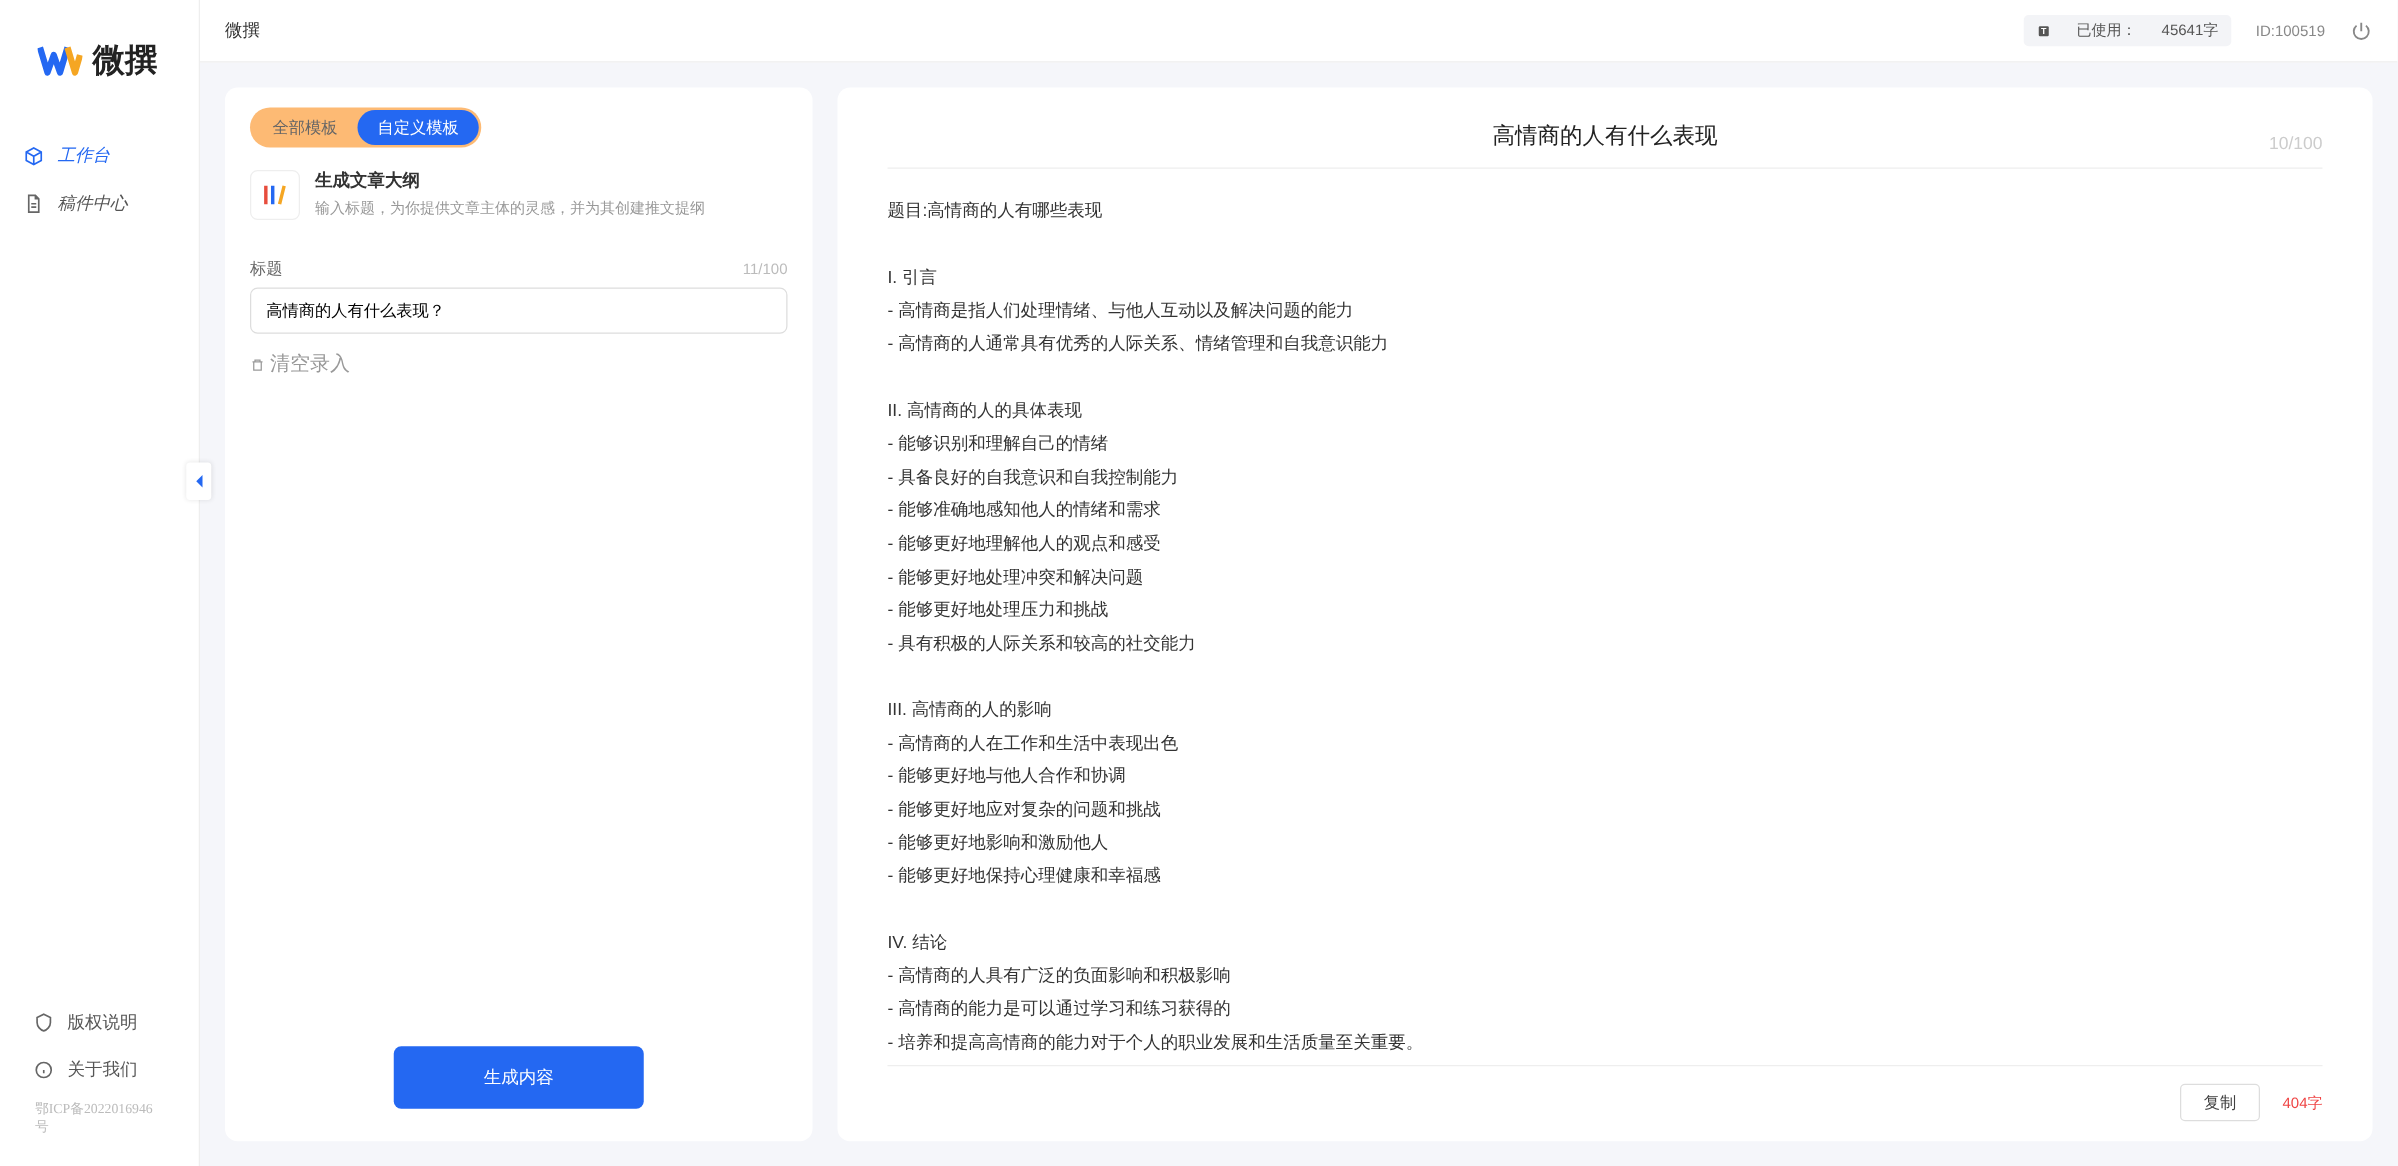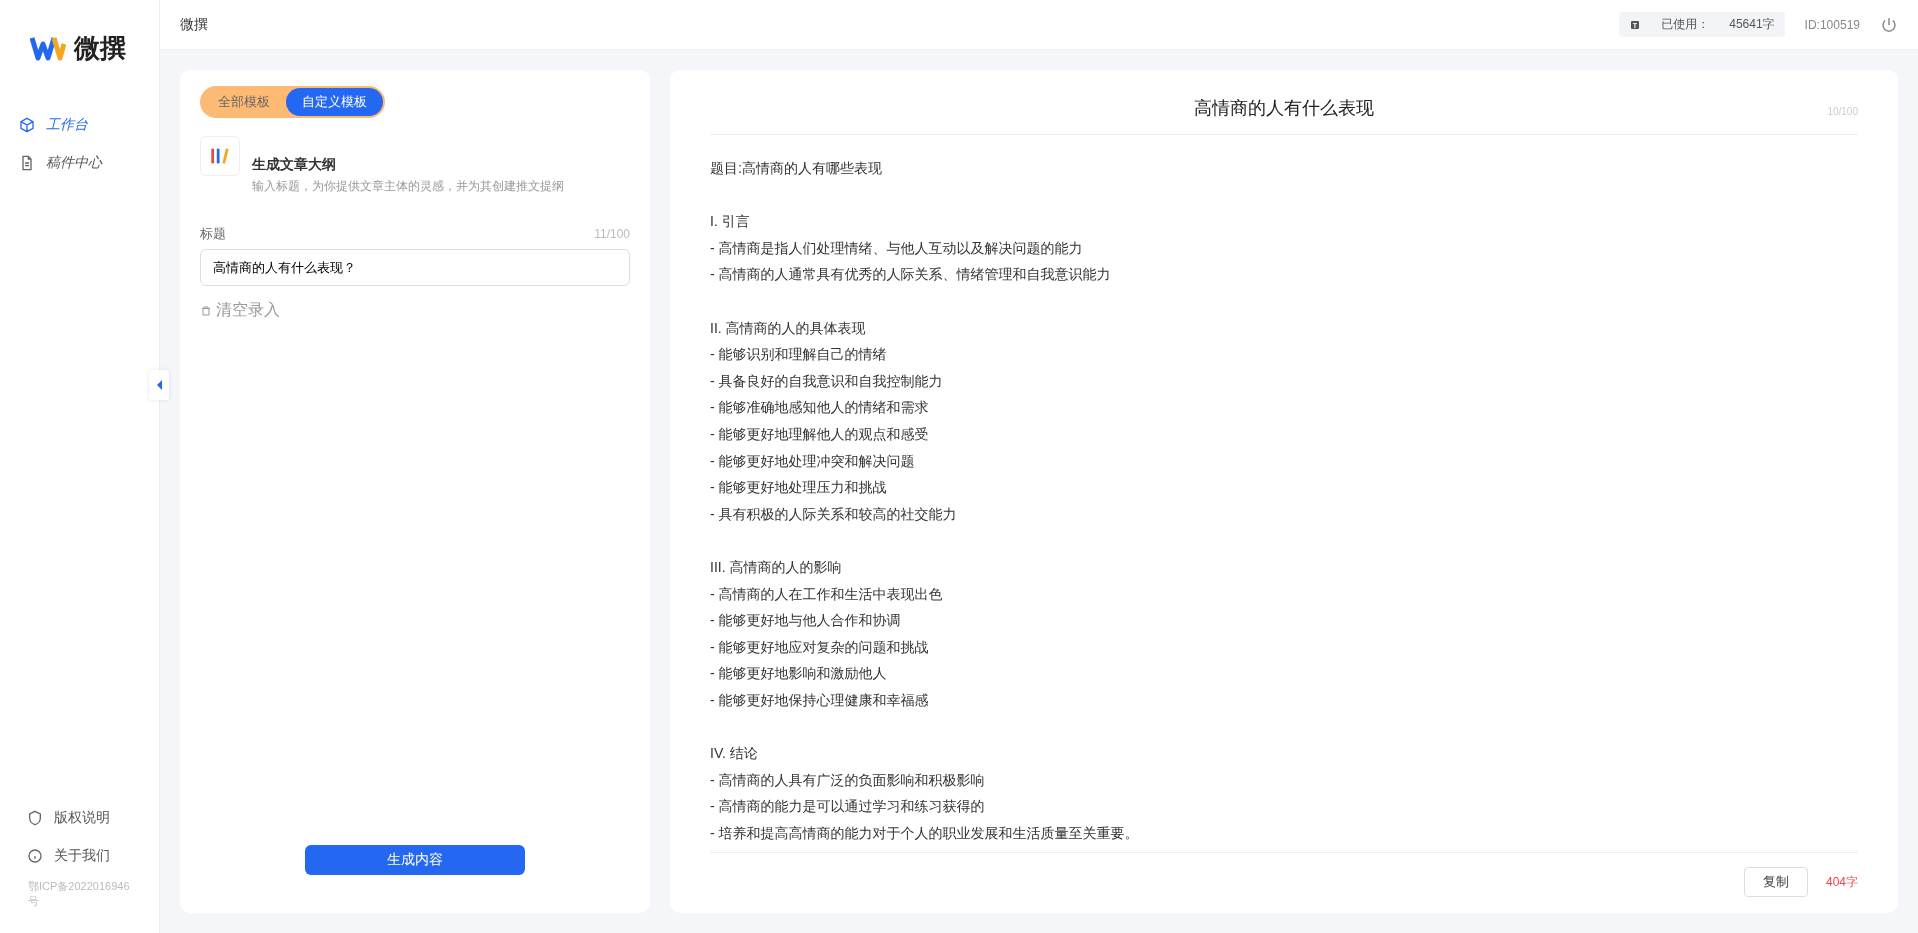--- a/index.html
+++ b/index.html
@@ -8,52 +8,52 @@
 .sidebar { position: fixed; left: 0; top: 0; width: 160px; height: 100%; background: #fff; border-right: 1px solid #eee; display: flex; flex-direction: column; }
 .logo { display: flex; align-items: center; padding: 30px 20px 40px 30px; }
 .logo-icon { width: 36px; height: 36px; margin-right: 8px; display:flex; align-items:flex-end; gap:2px; }
 .logo-text { font-size: 26px; font-weight: 700; color: #222; }
 .sidebar-nav { flex: 1; padding: 0 0; font-style: italic; }
 .nav-item { display: flex; align-items: center; padding: 10px 18px; color: #555; cursor: pointer; border-radius: 6px; font-size: 14px; }
 .nav-item.active { color: #2468f2; }
 .nav-item .nav-icon { width: 18px; height: 18px; margin-right: 10px; display:flex; align-items:center; justify-content:center; }
 .sidebar-footer { padding: 10px 8px 20px; }
 .collapse-arrow { position: absolute; right: -10px; top: 370px; width: 20px; height: 30px; background: #fff; border-radius: 3px; display:flex; align-items:center; justify-content:center; color:#2468f2; cursor:pointer; box-shadow: 0 0 4px rgba(0,0,0,.1); }
-.icp { font-size: 11px; color: #bbb; padding: 4px 20px; }
+.icp { font-size: 11px; color: #bbb; padding: 4px 20px; font-family: Liberation Serif, serif; }
 
 .topbar { position: fixed; left: 160px; right: 0; top: 0; height: 50px; background: #fff; display: flex; align-items: center; padding: 0 20px; justify-content: space-between; border-bottom: 1px solid #eee; }
 .top-title { font-size: 14px; color: #333; }
 .top-right { display: flex; align-items: center; gap: 20px; }
 .usage-badge { background: #f3f4f7; border-radius: 4px; padding: 4px 10px; font-size: 12px; color: #555; display:flex; align-items:center; gap:20px; }
 .id-label { font-size: 12px; color: #888; }
 .power-icon { color: #888; cursor: pointer; }
 
 .main { position: fixed; left: 160px; right: 0; top: 50px; bottom: 0; display: flex; gap: 20px; padding: 20px; }
 .left-panel { width: 470px; background: #fff; border-radius: 10px; display: flex; flex-direction: column; padding: 16px 20px; }
 .right-panel { flex: 1; background: #fff; border-radius: 10px; display: flex; flex-direction: column; padding: 20px 40px 16px; position: relative; }
 
 .tabs { display: flex; background: #fdba74; border-radius: 16px; width: fit-content; padding: 2px; margin-bottom: 18px; }
 .tab { padding: 5px 16px; font-size: 13px; color: #666; cursor: pointer; border-radius: 14px; }
 .tab.active { background: #2468f2; color: #fff; }
 
 .tpl-card { display: flex; align-items: flex-start; gap: 12px; margin-bottom: 20px; }
 .tpl-icon { width: 40px; height: 40px; border-radius: 6px; border: 1px solid #eee; display:flex; align-items:center; justify-content:center; }
-.tpl-title { font-size: 14px; font-weight: 600; color: #333; margin-bottom: 4px; margin-top: 20px; }
+.tpl-title { font-size: 14px; font-weight: 600; color: #333; margin-bottom: 4px; }
 .tpl-desc { font-size: 12px; color: #999; }
 
 .form-label-row { display:flex; justify-content:space-between; align-items:center; margin-bottom: 6px; margin-top: 10px; }
 .form-label { font-size: 13px; color: #666; }
 .char-count { font-size: 12px; color: #bbb; }
 .title-input { width: 100%; border: 1px solid #ddd; border-radius: 6px; padding: 10px 12px; font-size: 13px; outline: none; }
 .clear-input { display:flex; align-items:center; justify-content:flex-start; gap:4px; color:#999; font-size:16px; margin-top:14px; cursor:pointer; }
 
-.generate-btn { margin: auto auto 22px; width: 220px; background: #2468f2; color: #fff; border: none; padding: 6px 0; border-radius: 6px; font-size: 14px; cursor: pointer; }
+.generate-btn { margin: auto auto 10px; width: 200px; background: #2468f2; color: #fff; border: none; padding: 16px 0; border-radius: 6px; font-size: 14px; cursor: pointer; }
 
 .result-title { font-size: 18px; font-family: "SimSun", serif; text-align: center; padding: 6px 0 14px; color: #222; }
-.result-meta { position:absolute; right: 40px; top: 36px; font-size: 10px; color: #ccc; }
+.result-meta { position:absolute; right: 40px; top: 36px; font-size: 14px; color: #ccc; }
 .result-sep { border: none; border-top: 1px solid #eee; margin-bottom: 20px; }
 .result-body { flex: 1; font-size: 14px; line-height: 1.9; color: #333; white-space: pre-line; overflow: auto; }
 .result-footer { display:flex; justify-content:flex-end; align-items:center; gap:18px; padding-top: 14px; border-top: 1px solid #eee; }
 .copy-btn { border: 1px solid #ddd; background: #fff; padding: 5px 18px; font-size: 13px; border-radius: 4px; cursor: pointer; color:#404040; }
 .word-count { font-size: 12px; color: #ef4444; }
 
 svg { display: block; }
 </style>
 </head>
 <body>

